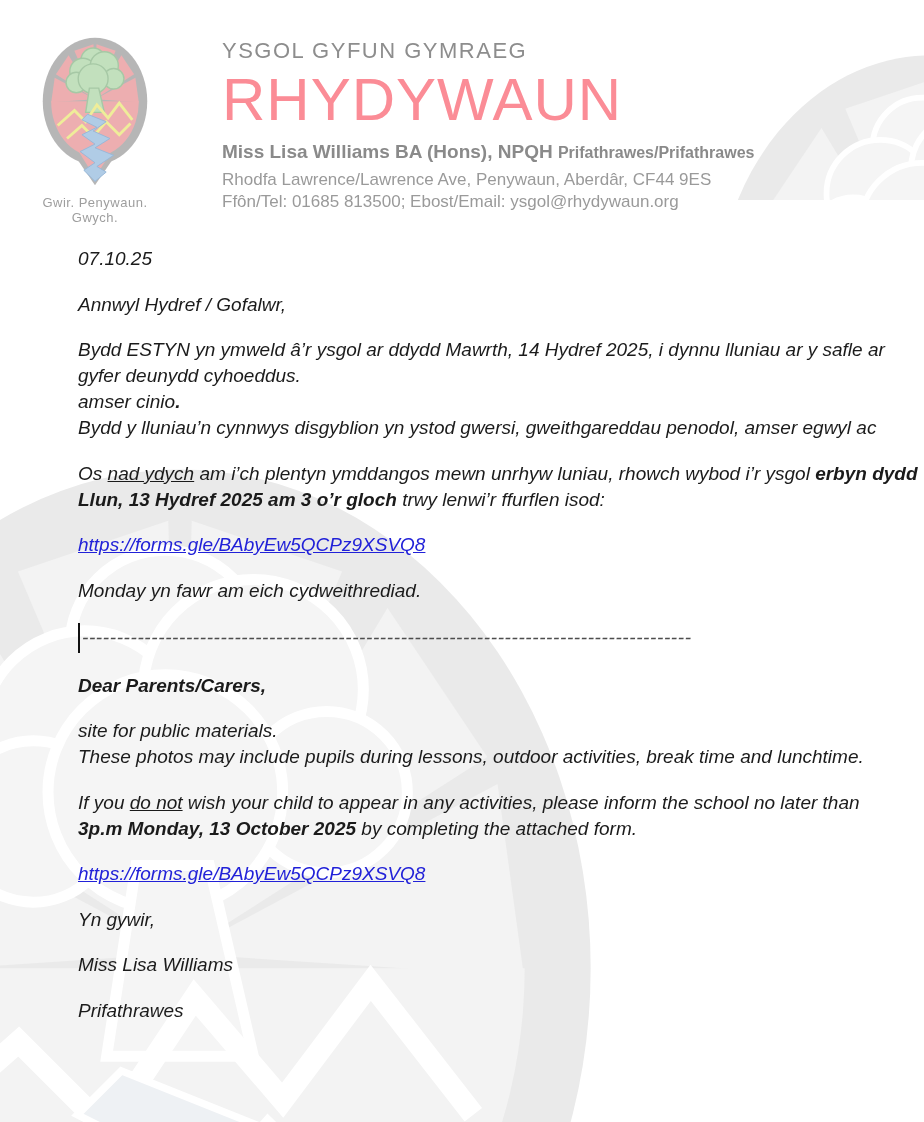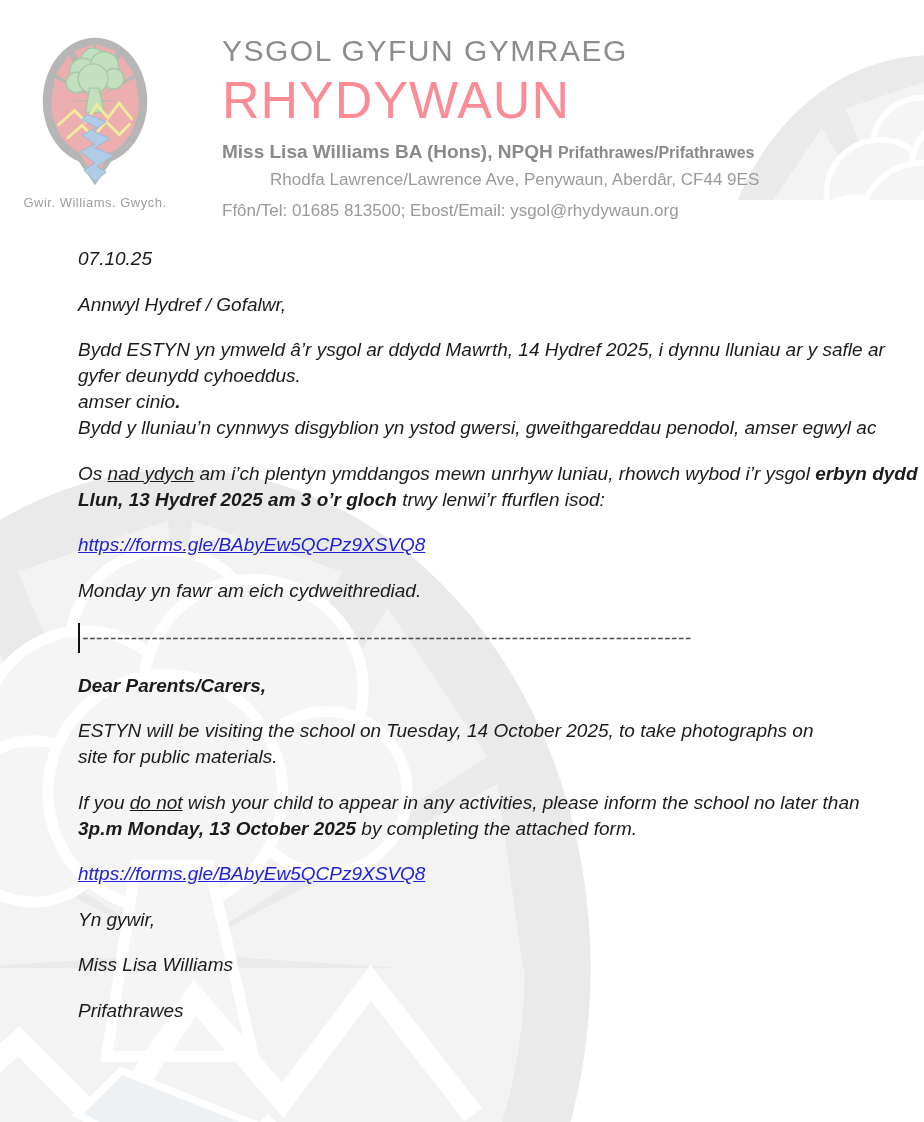--- a/index.html
+++ b/index.html
@@ -10,26 +10,26 @@
     overflow:hidden;
     font-family:"Liberation Sans", sans-serif;
     color:var(--body-text,#1b1b1b);
   }
   
   .header{position:absolute;left:0;top:0;width:924px;height:232px;}
   .logo-block{position:absolute;left:20px;top:34px;width:150px;text-align:center;}
   .logo-block svg.logo-main{opacity:.72;}
   .motto{margin-top:4px;font-size:13px;letter-spacing:.5px;color:#9e9e9e;}
   .header-text{position:absolute;left:222px;top:34px;}
-  .school-line1{font-size:30px;letter-spacing:1.5px;color:#8d8d8d;line-height:34px;}
-  .school-line2{font-size:52px;letter-spacing:1px;color:var(--brand-pink,#fb8c96);line-height:56px;margin-top:4px;}
+  .school-line1{font-size:22px;letter-spacing:1.5px;color:#8d8d8d;line-height:34px;}
+  .school-line2{font-size:60px;letter-spacing:1px;color:var(--brand-pink,#fb8c96);line-height:56px;margin-top:4px;}
   .head-name{margin-top:12px;font-size:19px;font-weight:bold;color:#8a8a8a;line-height:24px;}
   .head-name .title-sub{font-size:16px;}
-  .head-addr{margin-top:4px;font-size:17px;color:#9a9a9a;line-height:22px;margin-left:48px;}
-  .head-contact{margin-top:9px;font-size:17px;color:#9a9a9a;line-height:22px;}
+  .head-addr{margin-top:4px;font-size:17px;color:#9a9a9a;line-height:22px;}
+  .head-contact{font-size:17px;color:#9a9a9a;line-height:22px;}
   
   .wm-top{position:absolute;left:700px;top:40px;width:224px;height:160px;overflow:hidden;pointer-events:none;}
   .wm-top svg{display:block;}
   .wm-bottom{position:absolute;left:-260px;top:440px;pointer-events:none;}
   
   .logo-colored{
     --c-ring:#9b9b9b;--c-red:#e79093;--c-yellow:#e9e773;
     --c-green:#abd5a5;--c-green2:#85b483;--c-blue:#93b9dd;--c-blue2:#6f9cc9;
   }
   
@@ -102,21 +102,21 @@
     <svg class="logo-wm" width="880" height="1203" viewBox="0 0 120 164">
       <use href="#logo-sym"></use>
     </svg>
   </div>
 
   <div class="header">
     <div class="logo-block">
       <svg class="logo-main logo-colored" width="112" height="153" viewBox="0 0 120 164">
         <use href="#logo-sym"></use>
       </svg>
-      <div class="motto">Gwir. Williams. Gwych.</div>
+      <div class="motto">Gwir. Penywaun. Gwych.</div>
     </div>
     <div class="header-text">
       <div class="school-line1">YSGOL GYFUN GYMRAEG</div>
       <div class="school-line2">RHYDYWAUN</div>
       <div class="head-name"><span>Miss Lisa Williams BA (Hons), NPQH </span><span class="title-sub">Prifathrawes/Prifathrawes</span></div>
       <div class="head-addr">Rhodfa Lawrence/Lawrence Ave, Penywaun, Aberdâr, CF44 9ES</div>
       <div class="head-contact">Ffôn/Tel: 01685 813500; Ebost/Email: ysgol@rhydywaun.org</div>
     </div>
   </div>
 
@@ -146,22 +146,22 @@
       <div class="para">
         <div class="line divider">
           <span class="cursor-bar"></span>
           <span class="dashes">----------------------------------------------------------------------------------------</span>
         </div>
       </div>
       <div class="para">
         <div class="line"><span class="b">Dear Parents/Carers,</span></div>
       </div>
       <div class="para">
-        <div class="line"><span>ESTYN will be visiting the school on Tuesday, 14 October 2025, to take photographs on</span></div>
         <div class="line"><span>site for public materials.</span></div>
+        <div class="line"><span>These photos may include pupils during lessons, outdoor activities, break time and lunchtime.</span></div>
       </div>
       <div class="para">
         <div class="line"><span>If you </span><span class="u">do not</span><span> wish your child to appear in any activities, please inform the school no later than</span></div>
         <div class="line"><span class="b">3p.m Monday, 13 October 2025</span><span> by completing the attached form.</span></div>
       </div>
       <div class="para">
         <div class="line"><a class="link" href="#">https://forms.gle/BAbyEw5QCPz9XSVQ8</a></div>
       </div>
       <div class="para">
         <div class="line"><span>Yn gywir,</span></div>

